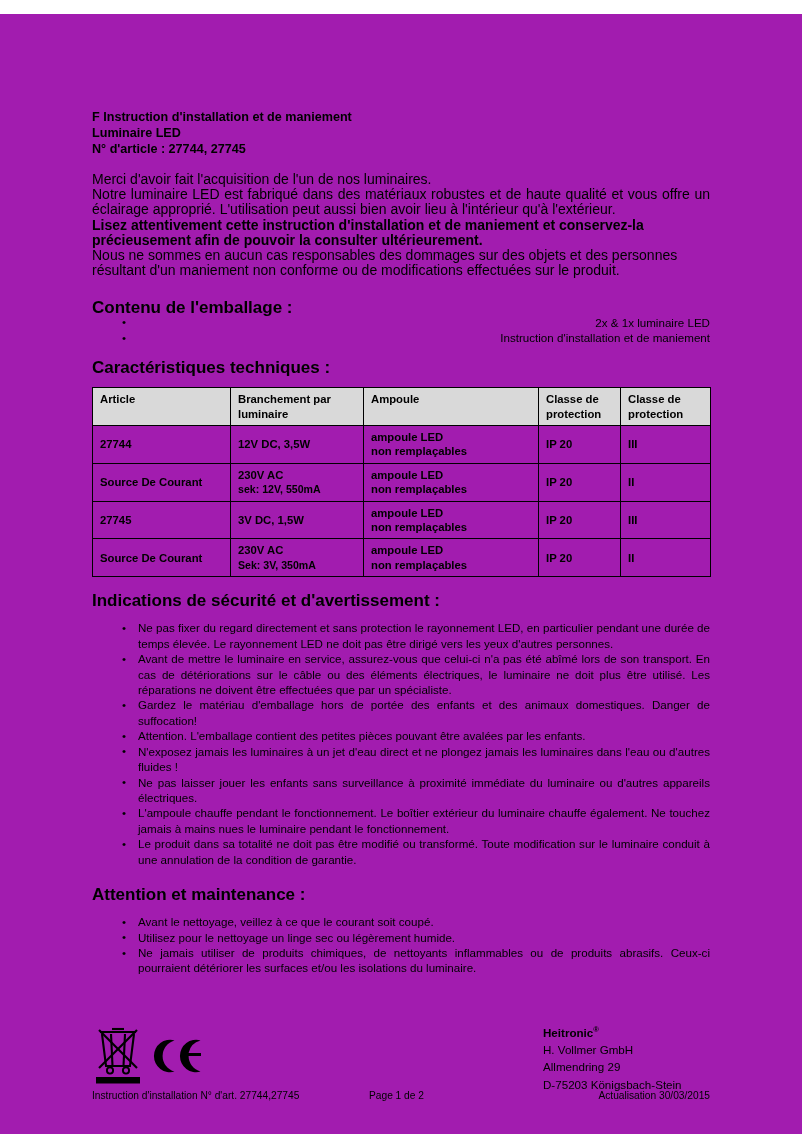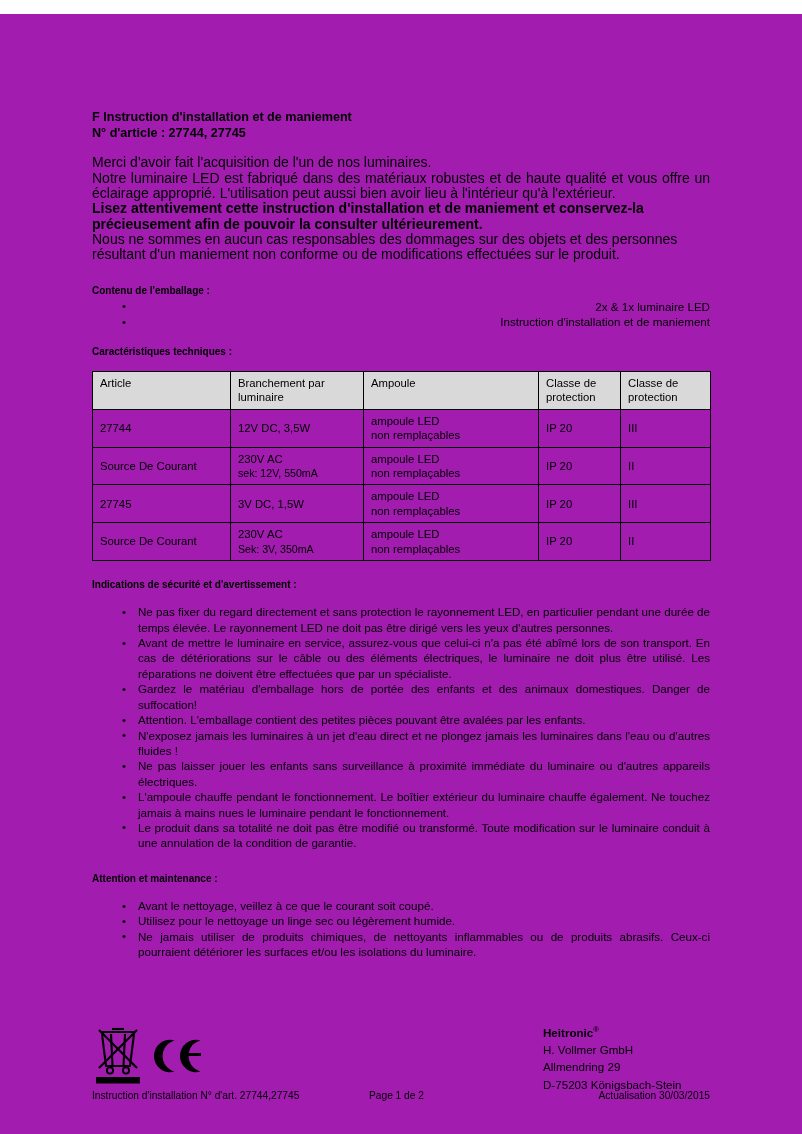--- a/index.html
+++ b/index.html
@@ -47,21 +47,21 @@
     font-size: 14px;
     line-height: 15.3px;
     text-align: justify;
     margin: 0;
   }
   .p.nojust { text-align: left; }
   .p.bold { font-weight: bold; }
 
   
   .heading {
-    font-size: 10px;
+    font-size: 17px;
     font-weight: bold;
     line-height: 15.3px;
     margin: 0;
   }
   .sp-8 { height: 8px; }
   .sp-12 { height: 12px; }
   .sp-14 { height: 14px; }
   .sp-16 { height: 16px; }
   .sp-20 { height: 20px; }
 
@@ -94,21 +94,21 @@
     border-collapse: collapse;
     width: 618px;
     table-layout: fixed;
     font-size: 11.3px;
   }
   table.spec td, table.spec th {
     border: 1px solid #000000;
     padding: 4px 7px 4px 7px;
     vertical-align: middle;
     text-align: left;
-    font-weight: normal;
+    font-weight: bold;
     line-height: 14.4px;
   }
   table.spec thead th {
     background: #d9d9d9;
     vertical-align: top;
     height: 34px;
   }
   table.spec tbody td { height: 31px; }
   .cell-2 span { display: block; }
   .small-sub { font-size: 10.6px; }
@@ -162,20 +162,21 @@
 </style>
 </head>
 <body>
 
 <div class="page">
 
   <div class="content">
 
     <div class="title-block">
       <div class="title-line">F Instruction d'installation et de maniement</div>
+      <div class="title-line">Luminaire LED</div>
       <div class="title-line">N° d'article : 27744, 27745</div>
     </div>
 
     <div class="intro">
       <p class="p nojust">Merci d'avoir fait l'acquisition de l'un de nos luminaires.</p>
       <p class="p">Notre luminaire LED est fabriqué dans des matériaux robustes et de haute qualité et vous offre un éclairage approprié.    L'utilisation peut aussi bien avoir lieu à l'intérieur qu'à l'extérieur.</p>
       <p class="p bold nojust">Lisez attentivement cette instruction d'installation et de maniement et conservez-la précieusement afin de pouvoir la consulter ultérieurement.</p>
       <p class="p nojust"> Nous ne sommes en aucun cas responsables des dommages sur des objets et des personnes résultant d'un maniement non conforme ou de modifications effectuées sur le produit.</p>
     </div>
 

